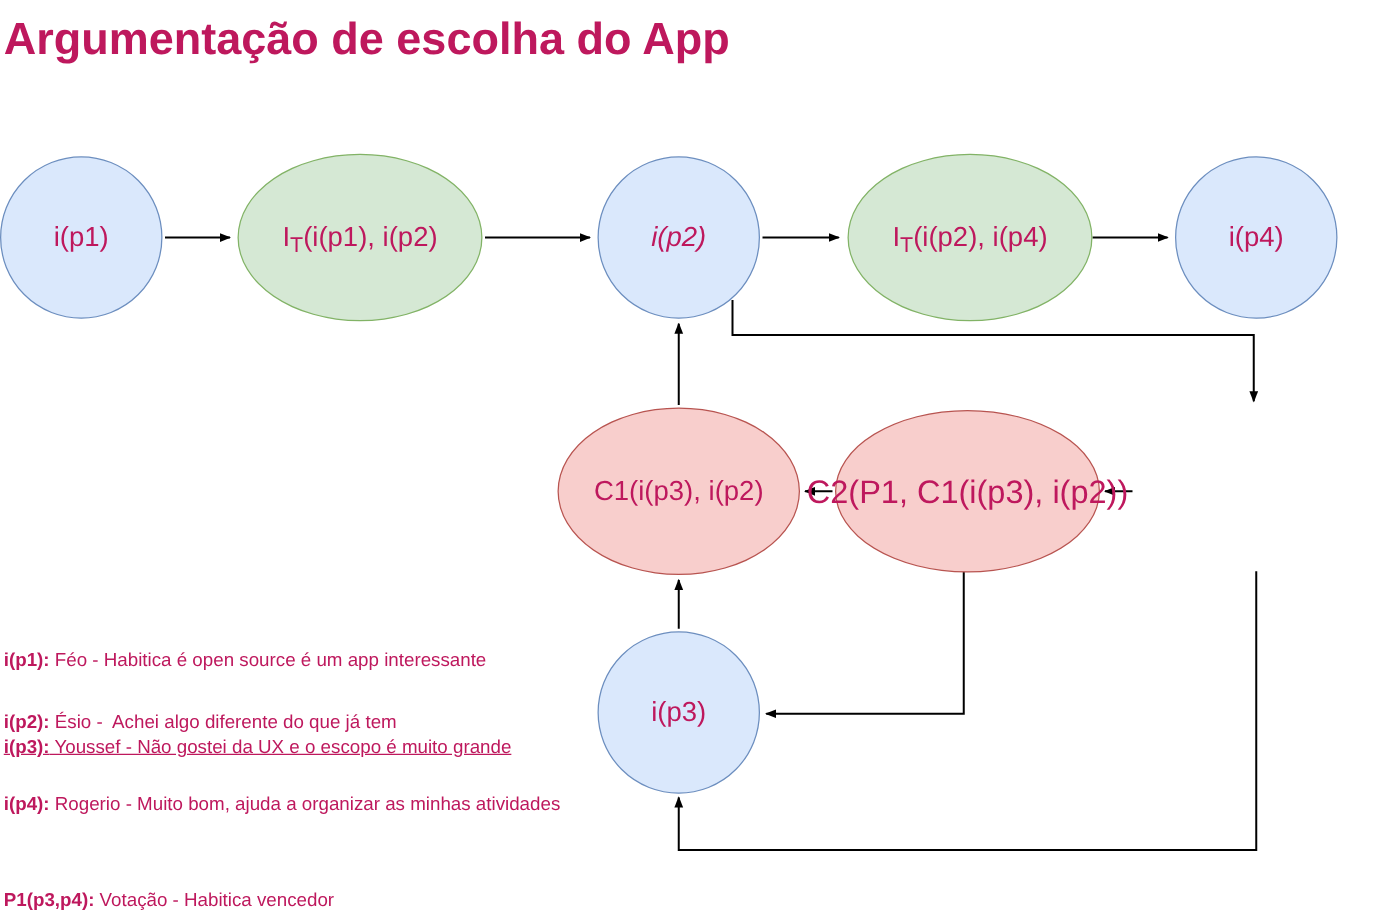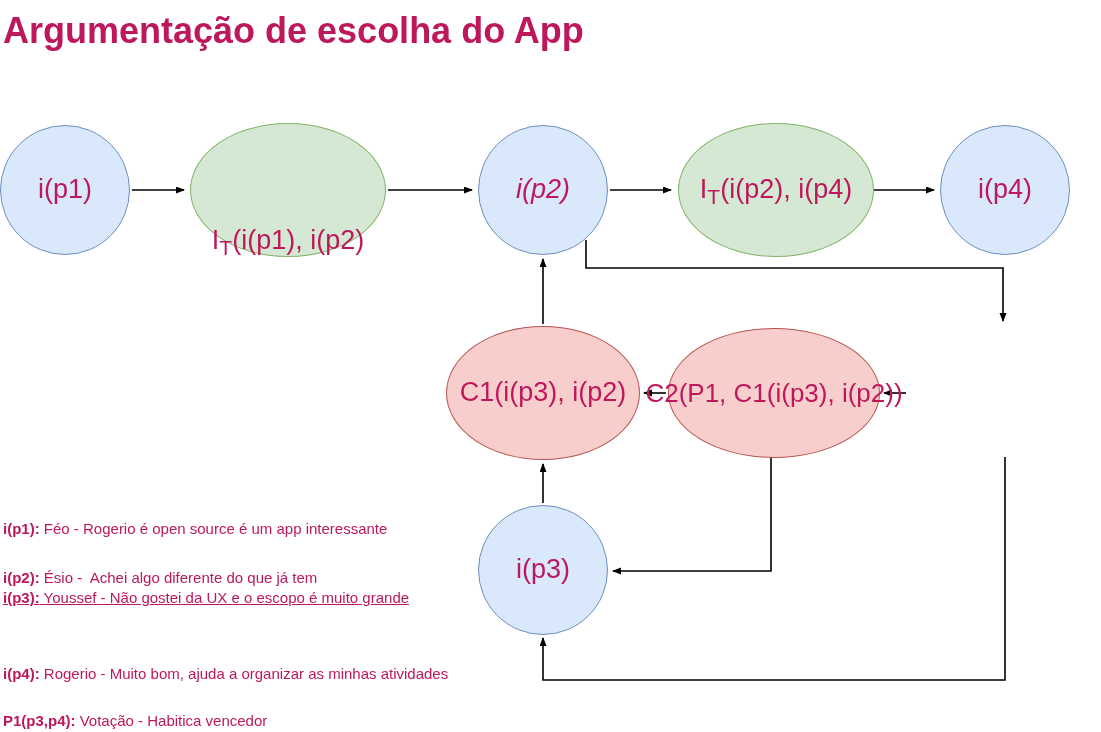--- a/index.html
+++ b/index.html
@@ -30,21 +30,21 @@
   }
   .connector { fill: none; stroke: #000; stroke-width: 1.6; }
   .node {
     position: absolute;
     border-radius: 50%;
     border: 1px solid #000;
     display: flex;
     align-items: center;
     justify-content: center;
     text-align: center;
-    font-size: 27px;
+    font-size: 22px;
     line-height: 1.1;
     box-sizing: border-box;
     white-space: nowrap;
   }
   .node sub { font-size: 0.78em; vertical-align: -0.28em; line-height: 0; }
   .node.small-text { font-size: 26px; }
   
   .n-ip1 { left: 0px;   top: 125px; width: 130px; height: 130px; }
   .n-it1 { left: 190px; top: 123px; width: 196px; height: 134px; }
   .n-ip2 { left: 478px; top: 125px; width: 130px; height: 130px; font-style: italic; }
@@ -60,21 +60,21 @@
     position: absolute;
     left: 0;
     font-size: 15px;
     line-height: 19px;
     white-space: pre;
   }
   .legend-line .term { font-weight: bold; }
   .ll-0 { top: 519px; }
   .ll-1 { top: 568px; }
   .ll-2 { top: 588px; text-decoration: underline; }
-  .ll-3 { top: 664px; }
+  .ll-3 { top: 634px; }
   .ll-4 { top: 711px; }
 </style>
 </head>
 <body>
 
 <div class="stage">
 
   <h1 class="title">Argumentação de escolha do App</h1>
 
   <svg class="connectors">
@@ -93,21 +93,21 @@
     <path class="connector" d="M666,393 H644" marker-end="url(#arr)" stroke="#000000"></path>
     <path class="connector" d="M543,503 V464" marker-end="url(#arr)" stroke="#000000"></path>
     <path class="connector" d="M771,457 V571 H613" marker-end="url(#arr)" stroke="#000000"></path>
     <path class="connector" d="M1005,457 V680 H543 V638" marker-end="url(#arr)" stroke="#000000"></path>
   </svg>
 
   <div class="node n-ip1" style="background: rgb(218, 232, 252); border-color: rgb(108, 142, 191);">
     <span>i(p1)</span>
   </div>
 
-  <div class="node n-it1" style="background: rgb(213, 232, 212); border-color: rgb(130, 179, 102); align-items: flex-end;">
+  <div class="node n-it1" style="background: rgb(213, 232, 212); border-color: rgb(130, 179, 102);">
     <span><span>I</span><sub>T</sub><span>(i(p1), i(p2)</span></span>
   </div>
 
   <div class="node n-ip2" style="background: rgb(218, 232, 252); border-color: rgb(108, 142, 191);">
     <span>i(p2)</span>
   </div>
 
   <div class="node n-it2" style="background: rgb(213, 232, 212); border-color: rgb(130, 179, 102);">
     <span><span>I</span><sub>T</sub><span>(i(p2), i(p4)</span></span>
   </div>
@@ -123,20 +123,20 @@
   <div class="node n-c2 small-text" style="background: rgb(248, 206, 204); border-color: rgb(184, 84, 80);">
     <span>C2(P1, C1(i(p3), i(p2))</span>
   </div>
 
 
   <div class="node n-ip3" style="background: rgb(218, 232, 252); border-color: rgb(108, 142, 191);">
     <span>i(p3)</span>
   </div>
 
   <div class="legend">
-    <div class="legend-line ll-0"><span class="term">i(p1):</span><span class="desc"> Féo - Rogerio é open source é um app interessante</span></div>
+    <div class="legend-line ll-0"><span class="term">i(p1):</span><span class="desc"> Féo - Habitica é open source é um app interessante</span></div>
     <div class="legend-line ll-1"><span class="term">i(p2):</span><span class="desc"> Ésio -  Achei algo diferente do que já tem</span></div>
     <div class="legend-line ll-2"><span class="term">i(p3):</span><span class="desc"> Youssef - Não gostei da UX e o escopo é muito grande</span></div>
     <div class="legend-line ll-3"><span class="term">i(p4):</span><span class="desc"> Rogerio - Muito bom, ajuda a organizar as minhas atividades</span></div>
     <div class="legend-line ll-4"><span class="term">P1(p3,p4):</span><span class="desc"> Votação - Habitica vencedor</span></div>
   </div>
 
 </div>
 
 </body></html>

